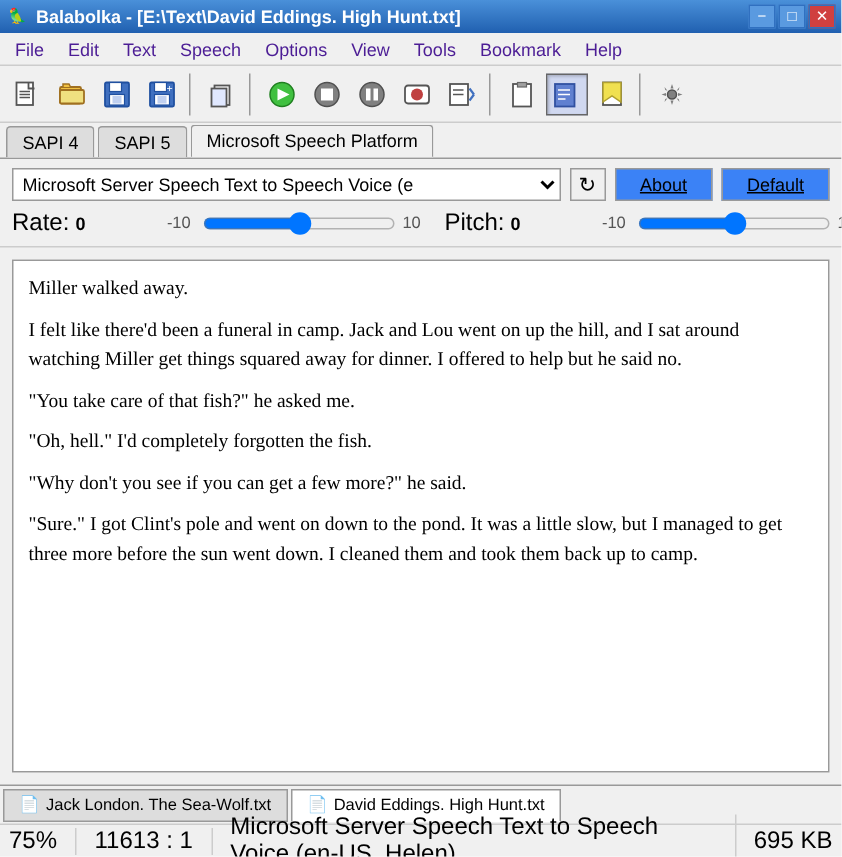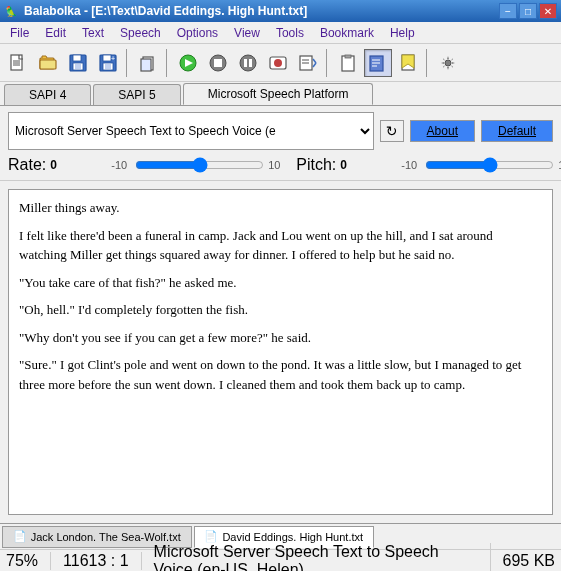--- a/index.html
+++ b/index.html
@@ -101,21 +101,21 @@
     
     .tabs-bar {
       background: #f0f0f0;
       border-bottom: 1px solid #999;
       height: 24px;
       display: flex;
       align-items: flex-end;
       padding: 0 4px;
     }
     .tab {
-      padding: 3px 24px;
+      padding: 3px 10px;
       border: 1px solid #999;
       border-bottom: none;
       cursor: pointer;
       font-size: 12px;
       background: #ddd;
       margin-right: 2px;
       border-radius: 3px 3px 0 0;
     }
     .tab.active {
       background: #f0f0f0;
@@ -130,21 +130,21 @@
       border-bottom: 1px solid #ccc;
     }
     .voice-row {
       display: flex;
       align-items: center;
       gap: 6px;
       margin-bottom: 6px;
     }
     .voice-select {
       flex: 1;
-      height: 38px;
+      height: 22px;
       border: 1px solid #999;
       background: white;
       font-size: 12px;
       padding: 0 2px;
     }
     .refresh-btn {
       width: 24px;
       height: 22px;
       border: 1px solid #999;
       background: #f0f0f0;
@@ -434,21 +434,21 @@
         <span class="slider-value">0</span>
         <span class="slider-min">-10</span>
         <input type="range" min="-10" max="10" value="0" style="">
         <span class="slider-max">10</span>
       </div>
     </div>
   </div>
 
   <div style="flex:1; overflow:hidden; display:flex; flex-direction:column; padding:4px;">
     <div class="text-container" id="text-area">
-        <p>Miller things away.</p>
+        <p>Miller walked away.</p>
         <p>I felt like there'd been a funeral in camp. Jack and Lou went on up the hill, and I sat around watching Miller get things squared away for dinner. I offered to help but he said no.</p>
         <p>"You take care of that fish?" he asked me.</p>
         <p>"Oh, hell." I'd completely forgotten the fish.</p>
         <p>"Why don't you see if you can get a few more?" he said.</p>
         <p>"Sure." I got Clint's pole and went on down to the pond. It was a little slow, but I managed to get three more before the sun went down. I cleaned them and took them back up to camp.</p>
       </div>
   </div>
 
   <div class="doc-tabs">
     <div class="doc-tab">

